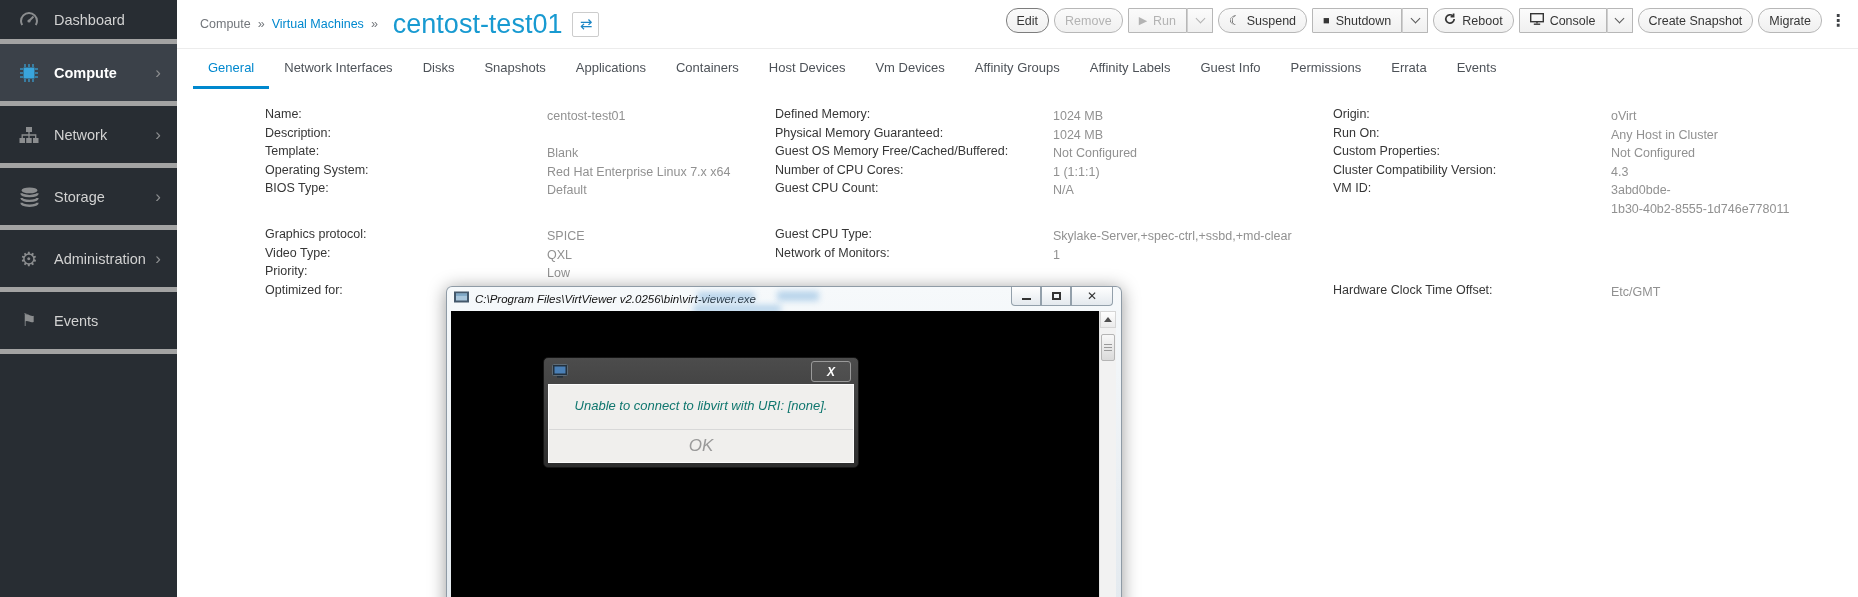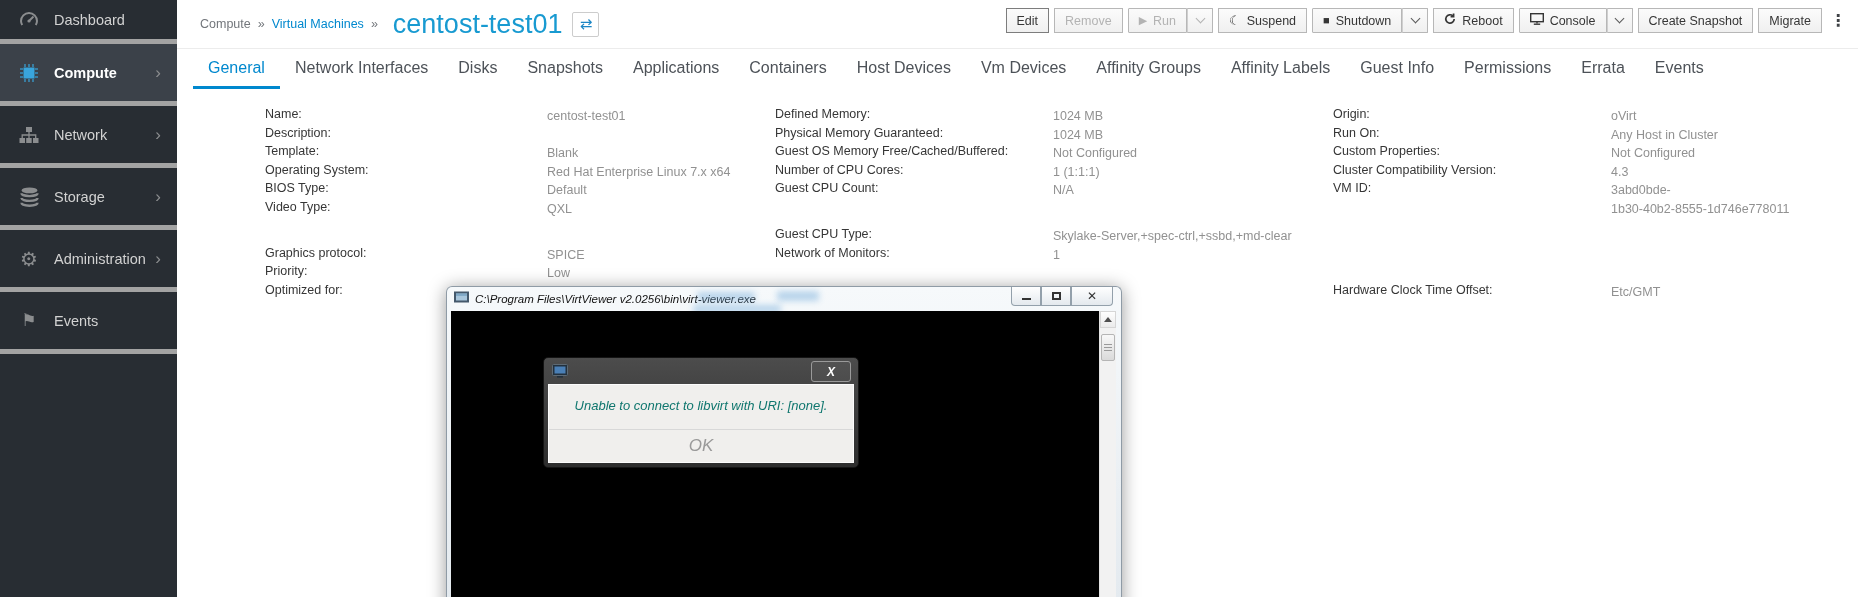--- a/index.html
+++ b/index.html
@@ -25,38 +25,38 @@
   .crumb-sep { font-size:12.5px; color:#72767b; margin:0 7px; }
   .crumb-link { font-size:12.5px; color:#0088ce; cursor:pointer; }
   .vm-title { font-size:27px; color:#189ad1; margin-left:8px; font-weight:normal; }
   .title-edit-btn { margin-left:10px; width:27px; height:25px; border:1px solid #ccc; border-radius:2px;
                     background:#fff; color:#1b86c5; font-size:15px; display:flex; align-items:center;
                     justify-content:center; cursor:pointer; }
 
   
   .toolbar { position:absolute; top:8px; right:9px; display:flex; gap:5px; align-items:stretch; height:25px; }
   .btn { display:inline-flex; align-items:center; gap:6px; padding:0 10px;
-         background:linear-gradient(#fbfbfb,#f0f0f0); border:1px solid #b7b7b7; border-radius:0;
+         background:linear-gradient(#fbfbfb,#f0f0f0); border:1px solid #b7b7b7; border-radius:12px;
          font-size:12.5px; color:#363636; cursor:pointer; white-space:nowrap; }
   .btn.primary-border { border-color:#7d7d7d; }
   .btn.disabled { color:#b3b3b3; cursor:default; }
   .btn.disabled .glyph { color:#b3b3b3; }
   .split { display:flex; }
   .split .btn { border-radius:1px 0 0 1px; }
   .split .caret-btn { width:26px; border:1px solid #b7b7b7; border-left:1px solid #cfcfcf; border-radius:0 1px 1px 0;
                       background:linear-gradient(#fbfbfb,#f0f0f0); display:flex; align-items:center; justify-content:center; cursor:pointer; }
   .caret { width:7px; height:7px; border-right:1.6px solid #5a5a5a; border-bottom:1.6px solid #5a5a5a;
            transform:rotate(45deg); margin-top:-4px; }
   .caret.dim { border-color:#b3b3b3; }
   .glyph { font-size:11px; line-height:1; color:#363636; }
   .kebab { display:flex; align-items:center; padding:0 3px; font-size:16px; font-weight:bold; color:#3f4246; cursor:pointer; }
 
   
   .tabbar { position:absolute; left:177px; right:0; top:49px; height:40px; background:#fff; display:flex; padding-left:16px; }
-  .tab { padding:0 15px; line-height:38px; font-size:16px; color:#4d5258; cursor:pointer; white-space:nowrap; }
+  .tab { padding:0 15px; line-height:38px; font-size:13px; color:#4d5258; cursor:pointer; white-space:nowrap; }
   .tab.active { color:#0088ce; border-bottom:3px solid #0088ce; }
 
   
   .details-col { position:absolute; top:107px; }
   #dcol1 { left:218px; width:560px;margin-left:47px; }
   #dcol2 { left:775px; width:560px; }
   #dcol3 { left:1333px; width:470px; }
   .drow { display:flex; height:18.6px; font-size:12.5px; align-items:flex-start; }
   .drow.tall { height:37.2px; }
   .drow.gap { margin-top:27px; }
@@ -276,27 +276,27 @@
         <span class="dval">Blank</span>
       </div>
     <div class="drow">
         <span class="dlabel">Operating System:</span>
         <span class="dval">Red Hat Enterprise Linux 7.x x64</span>
       </div>
     <div class="drow">
         <span class="dlabel">BIOS Type:</span>
         <span class="dval">Default</span>
       </div>
-    <div class="drow">
-        <span class="dlabel">Video Type:</span>
-        <span class="dval">QXL</span>
-      </div>
     <div class="drow gap">
         <span class="dlabel">Graphics protocol:</span>
         <span class="dval">SPICE</span>
+      </div>
+    <div class="drow">
+        <span class="dlabel">Video Type:</span>
+        <span class="dval">QXL</span>
       </div>
     <div class="drow">
         <span class="dlabel">Priority:</span>
         <span class="dval">Low</span>
       </div>
     <div class="drow">
         <span class="dlabel">Optimized for:</span>
         <span class="dval"></span>
       </div>
   </section>

